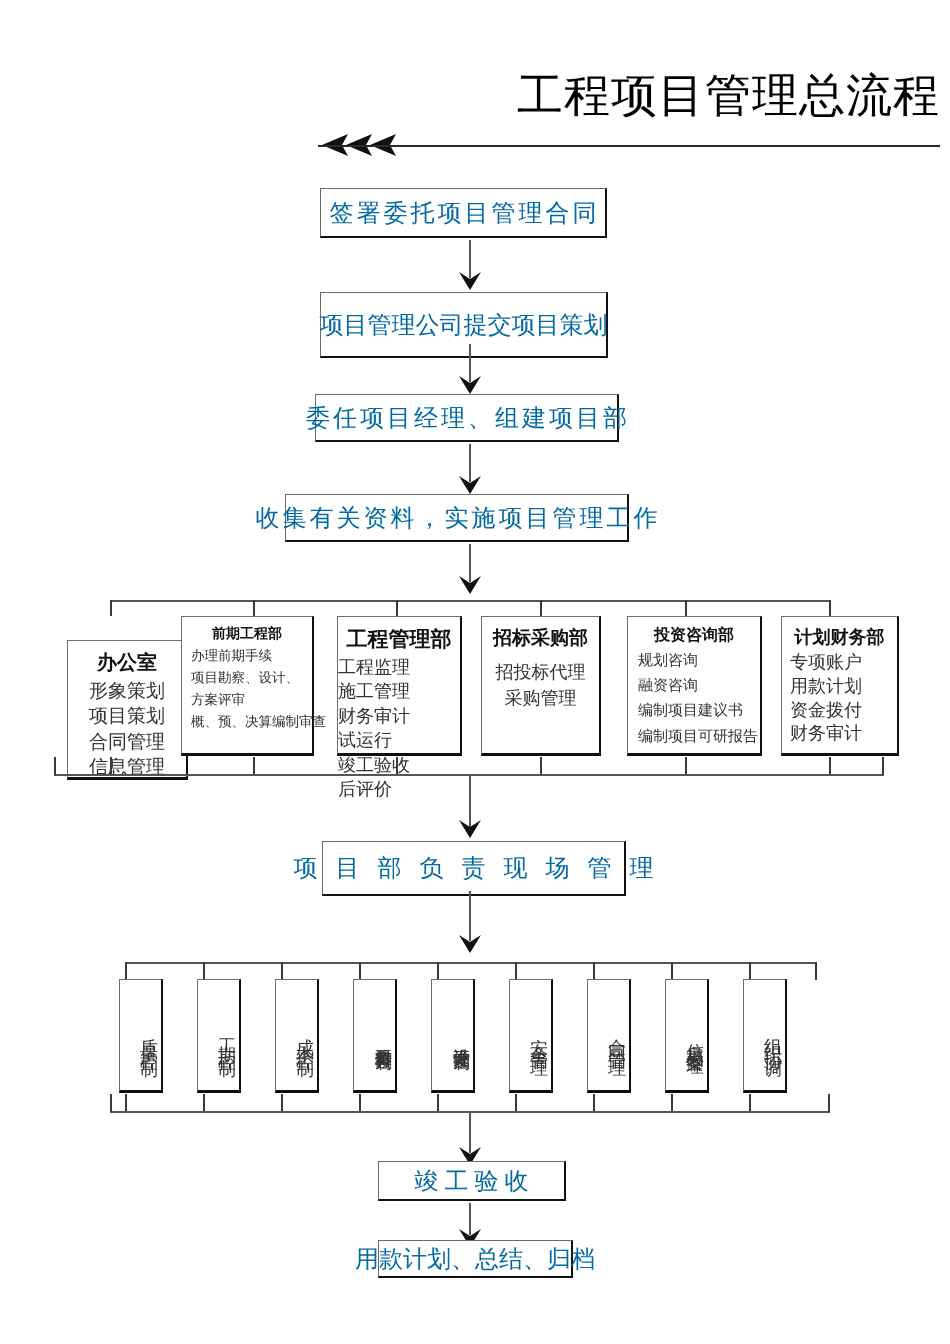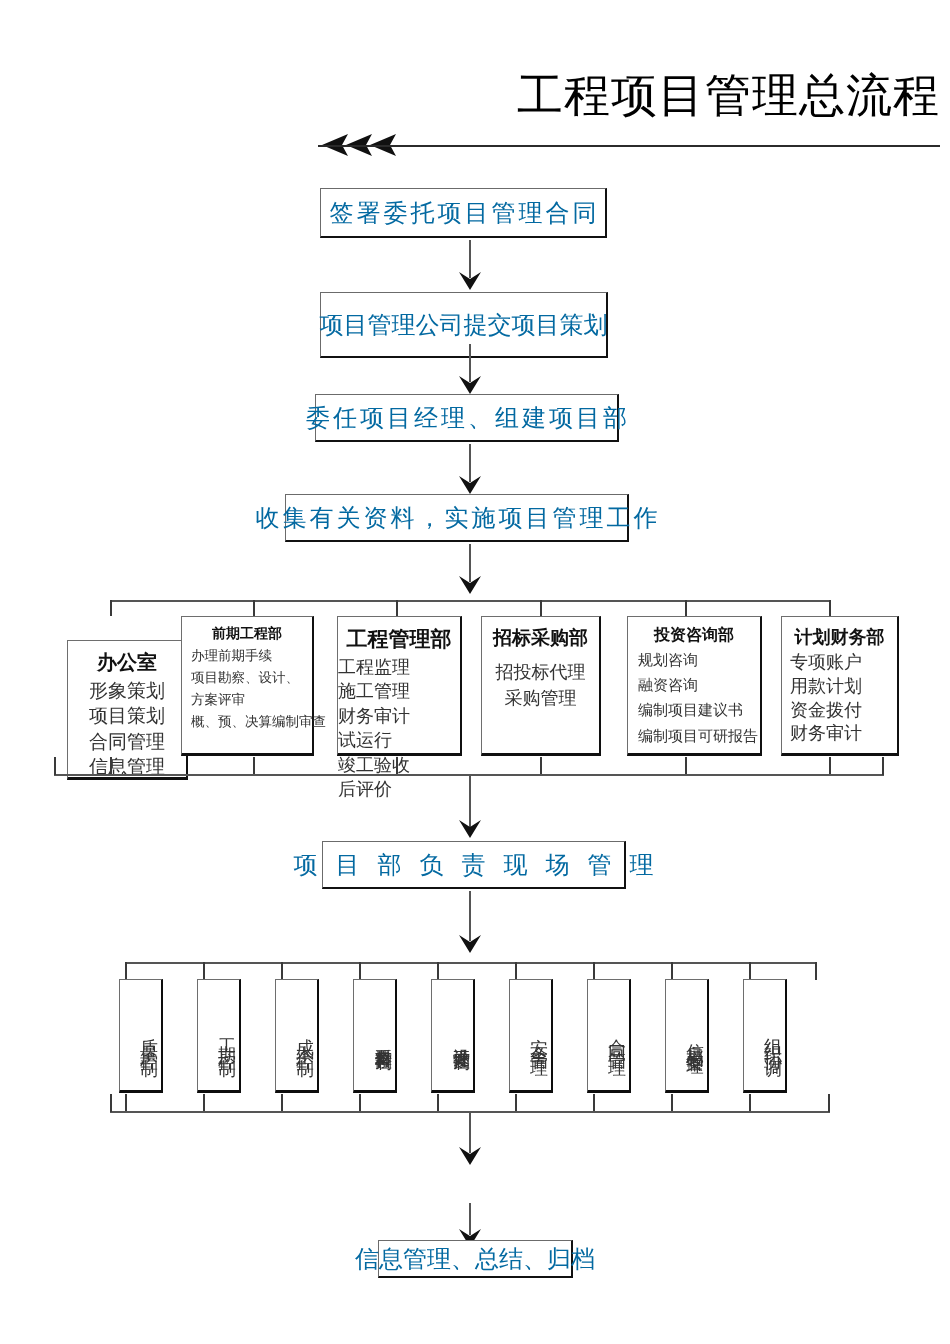--- a/index.html
+++ b/index.html
@@ -320,21 +320,21 @@
   <div class="tick" style="left:54px; top:757px; height:18px;"></div>
   <div class="tick" style="left:882px; top:757px; height:18px;"></div>
 
   <div class="vline" style="left:469px; top:774px; height:53px;"></div>
   <div class="arrowhead" style="left:459px; top:820px;">
     <svg width="22" height="18" viewBox="0 0 22 18">
         <path d="M0 0 L11 18 L22 0 L11 7 Z" fill="#111"></path>
       </svg>
   </div>
 
-  <div class="box" style="left:322px; top:841px; width:304px; height:48px;">
+  <div class="box" style="left:322px; top:841px; width:304px; height:55px;">
     <div class="box-inner">
       <span class="step-label sp-wide">项 目 部 负 责 现 场 管 理</span>
     </div>
   </div>
 
   <div class="vline" style="left:469px; top:891px; height:50px;"></div>
   <div class="arrowhead" style="left:459px; top:935px;">
     <svg width="22" height="18" viewBox="0 0 22 18">
         <path d="M0 0 L11 18 L22 0 L11 7 Z" fill="#111"></path>
       </svg>
@@ -393,27 +393,32 @@
   <div class="tick" style="left:110px; top:1094px; height:18px;"></div>
   <div class="tick" style="left:828px; top:1094px; height:18px;"></div>
 
   <div class="vline" style="left:469px; top:1111px; height:42px;"></div>
   <div class="arrowhead" style="left:459px; top:1147px;">
     <svg width="22" height="18" viewBox="0 0 22 18">
         <path d="M0 0 L11 18 L22 0 L11 7 Z" fill="#111"></path>
       </svg>
   </div>
 
+  <div class="box" style="left:378px; top:1161px; width:188px; height:40px;">
+    <div class="box-inner">
+      <span class="step-label sp-none">竣 工 验 收</span>
+    </div>
+  </div>
 
   <div class="vline" style="left:469px; top:1203px; height:32px;"></div>
   <div class="arrowhead" style="left:459px; top:1229px;">
     <svg width="22" height="18" viewBox="0 0 22 18">
         <path d="M0 0 L11 18 L22 0 L11 7 Z" fill="#111"></path>
       </svg>
   </div>
 
   <div class="box" style="left:378px; top:1240px; width:195px; height:38px;">
     <div class="box-inner">
-      <span class="step-label sp-none">信息管理、总结、归档</span>
+      <span class="step-label sp-none">用款计划、总结、归档</span>
     </div>
   </div>
 
 </div>
 
 </body></html>

